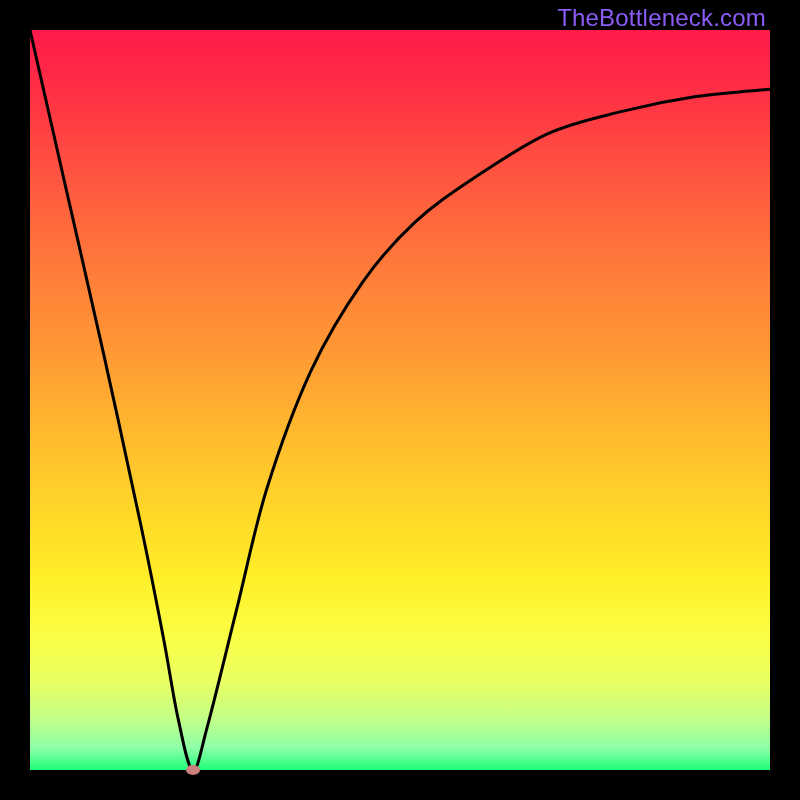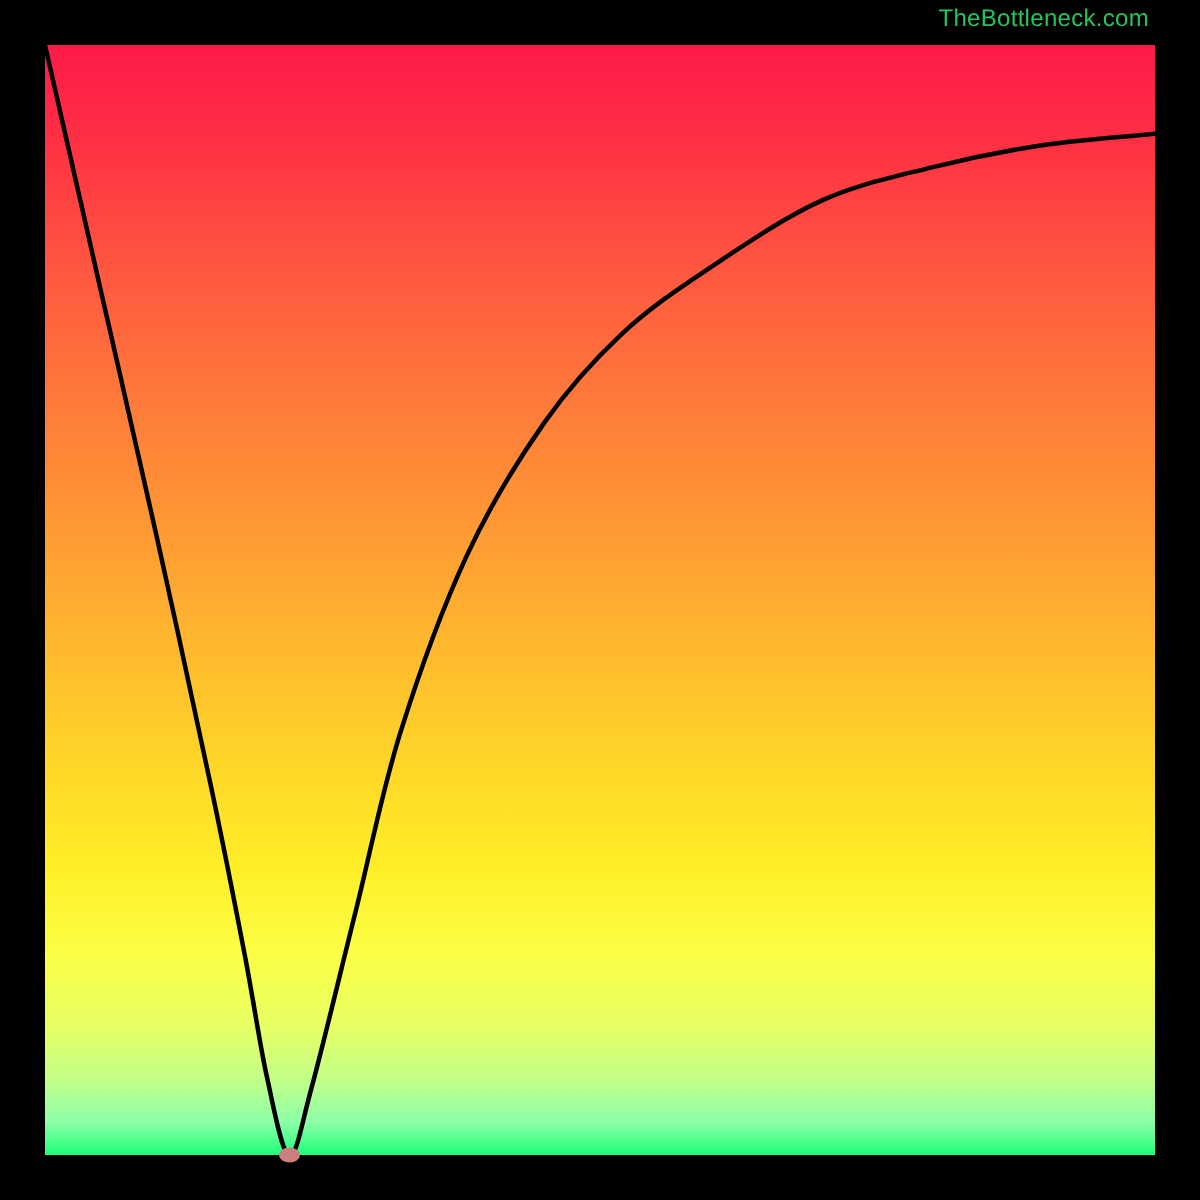--- a/index.html
+++ b/index.html
@@ -35,22 +35,22 @@
       #e9ff62 88%,
       #c4ff86 93%,
       #8effa8 97%,
       #1eff7a 100%
     );
   }
   .watermark {
     position: absolute;
     top: 4px;
     right: 34px;
-    color: #22c55e;
-    font-size: 16px;
+    color: #8b5cf6;
+    font-size: 24px;
     font-weight: 400;
     letter-spacing: 0.2px;
   }
   svg.curve {
     position: absolute;
     left: 0;
     top: 0;
     width: 740px;
     height: 740px;
   }

